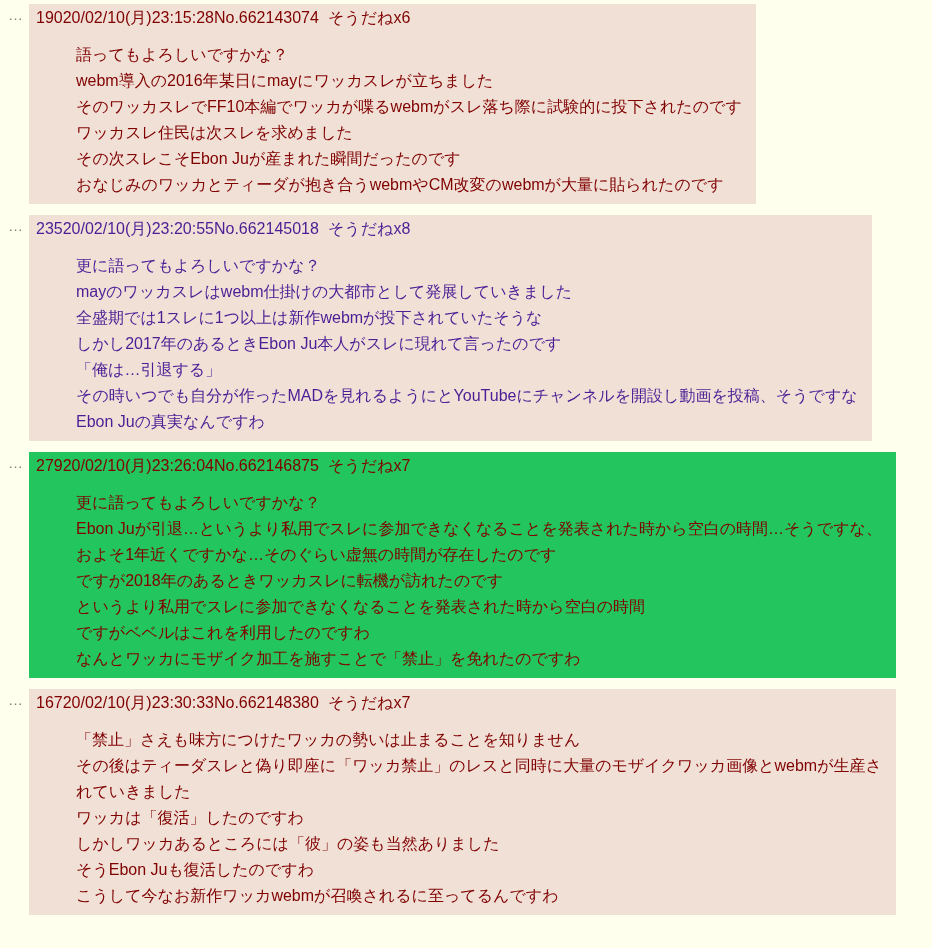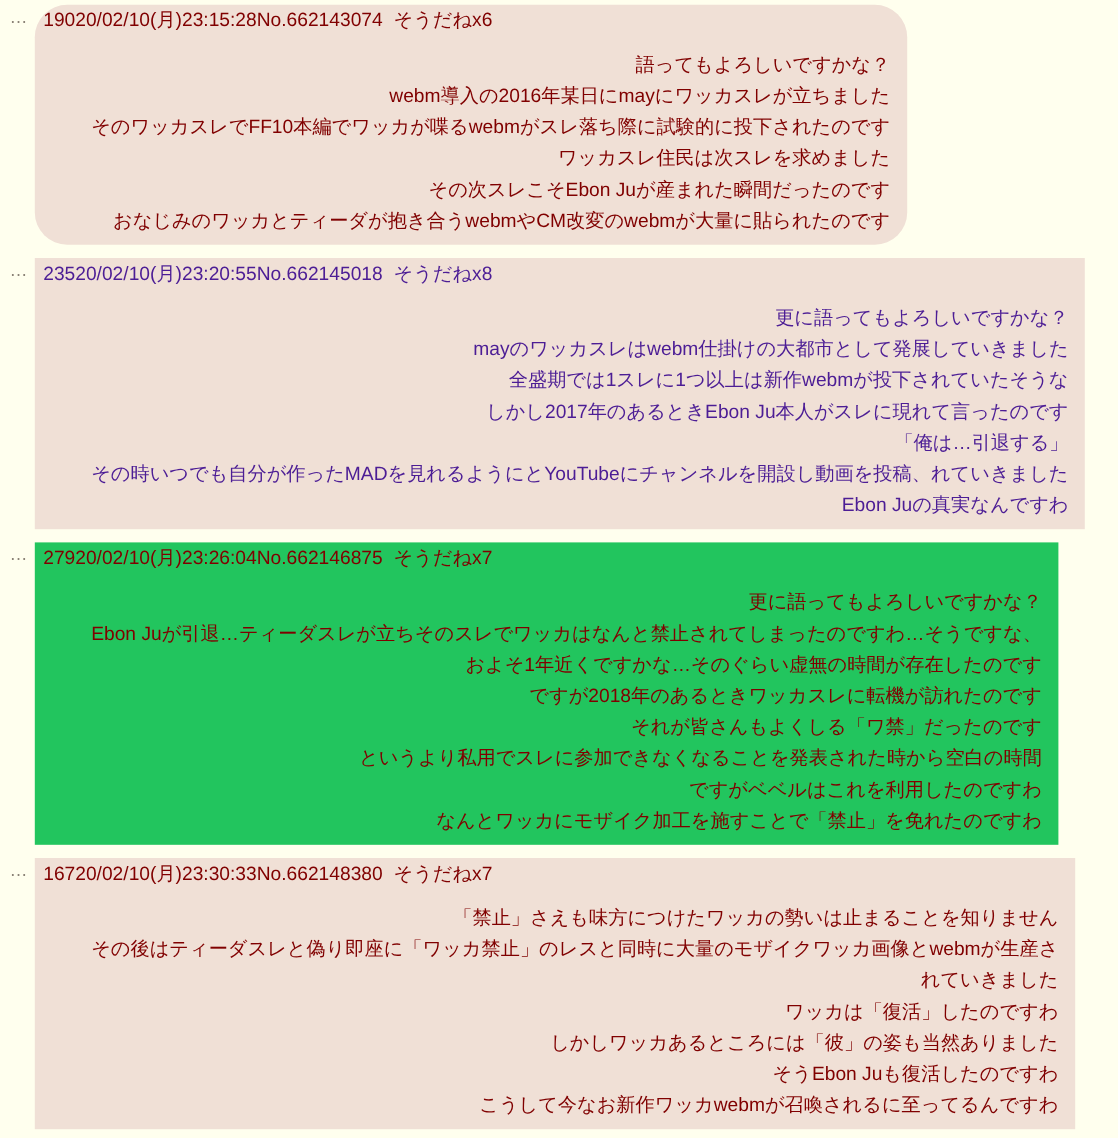--- a/index.html
+++ b/index.html
@@ -47,33 +47,32 @@
     font-size: 16px;
   }
   .post-header .sodane-button {
     margin-left: 9px;
     cursor: pointer;
   }
   .post-body {
     margin: 14px 0 0 40px;
     padding: 0;
     line-height: 26px;
-    text-align: right;
   }
   .post-line {
     white-space: nowrap;
   }
 </style>
 </head>
 <body style="background: rgb(255, 255, 238);">
 
 <div class="thread" id="thread">
     <div class="post-row">
     <span class="del-menu" style="color: rgb(138, 130, 118);">…</span>
-    <div class="post-box" style="background: rgb(240, 224, 214); color: rgb(128, 0, 0); border-radius: 27px;">
+    <div class="post-box" style="background: rgb(240, 224, 214); color: rgb(128, 0, 0);">
       <div class="post-header"><span>190</span><span>20/02/10(月)23:15:28</span><span>No.662143074</span><span class="sodane-button">そうだねx6</span></div>
       <blockquote class="post-body">
           <div class="post-line">語ってもよろしいですかな？</div>
           <div class="post-line">webm導入の2016年某日にmayにワッカスレが立ちました</div>
           <div class="post-line">そのワッカスレでFF10本編でワッカが喋るwebmがスレ落ち際に試験的に投下されたのです</div>
           <div class="post-line">ワッカスレ住民は次スレを求めました</div>
           <div class="post-line">その次スレこそEbon Juが産まれた瞬間だったのです</div>
           <div class="post-line">おなじみのワッカとティーダが抱き合うwebmやCM改変のwebmが大量に貼られたのです</div>
         </blockquote>
     </div>
@@ -81,35 +80,34 @@
     <div class="post-row">
     <span class="del-menu" style="color: rgb(138, 130, 118);">…</span>
     <div class="post-box" style="background: rgb(240, 224, 214); color: #4c1d95;">
       <div class="post-header"><span>235</span><span>20/02/10(月)23:20:55</span><span>No.662145018</span><span class="sodane-button">そうだねx8</span></div>
       <blockquote class="post-body">
           <div class="post-line">更に語ってもよろしいですかな？</div>
           <div class="post-line">mayのワッカスレはwebm仕掛けの大都市として発展していきました</div>
           <div class="post-line">全盛期では1スレに1つ以上は新作webmが投下されていたそうな</div>
           <div class="post-line">しかし2017年のあるときEbon Ju本人がスレに現れて言ったのです</div>
           <div class="post-line">「俺は…引退する」</div>
-          <div class="post-line">その時いつでも自分が作ったMADを見れるようにとYouTubeにチャンネルを開設し動画を投稿、れていきました</div>
+          <div class="post-line">その時いつでも自分が作ったMADを見れるようにとYouTubeにチャンネルを開設し動画を投稿、そうですな</div>
           <div class="post-line">Ebon Juの真実なんですわ</div>
         </blockquote>
     </div>
   </div>
     <div class="post-row">
     <span class="del-menu" style="color: rgb(138, 130, 118);">…</span>
     <div class="post-box" style="background: #22c55e; color: rgb(128, 0, 0);">
       <div class="post-header"><span>279</span><span>20/02/10(月)23:26:04</span><span>No.662146875</span><span class="sodane-button">そうだねx7</span></div>
       <blockquote class="post-body">
           <div class="post-line">更に語ってもよろしいですかな？</div>
-          <div class="post-line">Ebon Juが引退…ティーダスレが立ちそのスレでワッカはなんと禁止されてしまったのですわ…そうですな、</div>
+          <div class="post-line">Ebon Juが引退…というより私用でスレに参加できなくなることを発表された時から空白の時間…そうですな、</div>
           <div class="post-line">およそ1年近くですかな…そのぐらい虚無の時間が存在したのです</div>
           <div class="post-line">ですが2018年のあるときワッカスレに転機が訪れたのです</div>
-          <div class="post-line">それが皆さんもよくしる「ワ禁」だったのです</div>
           <div class="post-line">というより私用でスレに参加できなくなることを発表された時から空白の時間</div>
           <div class="post-line">ですがベベルはこれを利用したのですわ</div>
           <div class="post-line">なんとワッカにモザイク加工を施すことで「禁止」を免れたのですわ</div>
         </blockquote>
     </div>
   </div>
     <div class="post-row">
     <span class="del-menu" style="color: rgb(138, 130, 118);">…</span>
     <div class="post-box" style="background: rgb(240, 224, 214); color: rgb(128, 0, 0);">
       <div class="post-header"><span>167</span><span>20/02/10(月)23:30:33</span><span>No.662148380</span><span class="sodane-button">そうだねx7</span></div>

